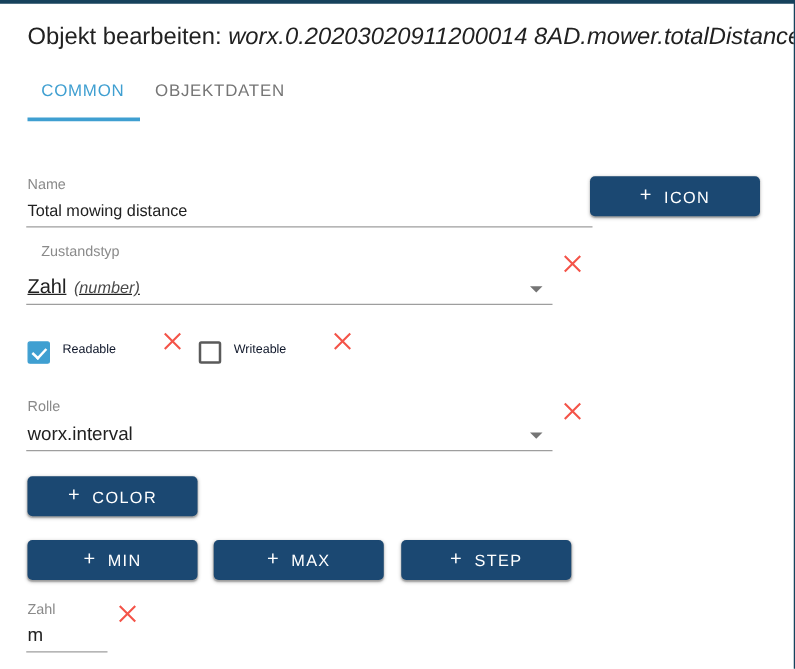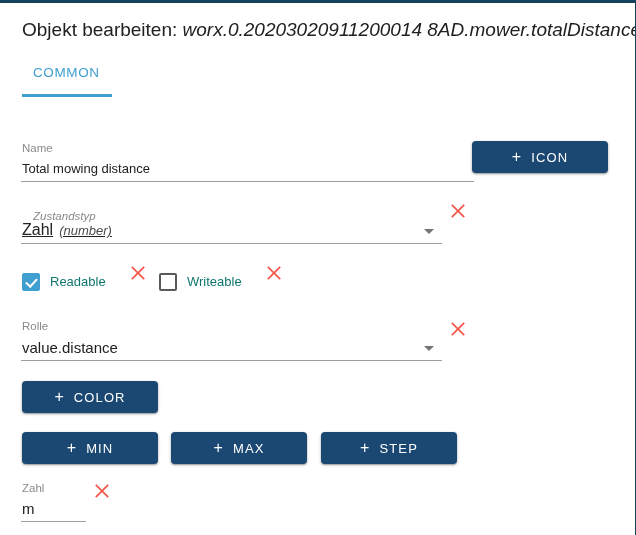--- a/index.html
+++ b/index.html
@@ -120,21 +120,21 @@
     margin-right: 9px;
     line-height: 1;
   }
   .btn-icon  { left: 472px; top: 138px; width: 136px; height: 32px; }
   .btn-color { left: 22px;  top: 378px; width: 136px; height: 32px; }
   .btn-min   { left: 22px;  top: 429px; width: 136px; height: 32px; }
   .btn-max   { left: 171px; top: 429px; width: 136px; height: 32px; }
   .btn-step  { left: 321px; top: 429px; width: 136px; height: 32px; }
 
   
-  .zust-label { left: 33px; top: 207px; font-style: italic; }
+  .zust-label { left: 33px; top: 193px; }
   .zust-value { left: 22px; top: 218px; font-size: 16px; text-decoration: underline; }
   .zust-value .sub {
     font-size: 13px;
     font-style: italic;
     color: #4a4a4a;
     margin-left: 6px;
   }
   .zust-underline { left: 21px; top: 240px; width: 421px; }
 
   .caret {
@@ -185,22 +185,22 @@
     left: 5px;
     top: 2px;
     width: 5px;
     height: 9px;
     border: solid #ffffff;
     border-width: 0 2px 2px 0;
     transform: rotate(43deg);
   }
   .cb-label {
     position: absolute;
-    font-size: 13px;
-    color: #0f766e;
+    font-size: 10px;
+    color: #0f172a;
     white-space: nowrap;
   }
   .cb-readable-box   { left: 22px;  top: 270px; }
   .cb-readable-label { left: 50px;  top: 271px; }
   .cb-writeable-box  { left: 159px; top: 270px; }
   .cb-writeable-label{ left: 187px; top: 271px; }
 
   
   .rolle-label { left: 22px; top: 317px; }
   .rolle-value { left: 22px; top: 336px; font-size: 15px; }
@@ -216,20 +216,21 @@
 
 <div id="app">
 
   <div class="dialog-title">
     <span>Objekt bearbeiten:</span>
     <span class="obj-id">worx.0.20203020911200014 8AD.mower.totalDistance</span>
   </div>
 
   <div class="tabs">
     <div class="tab tab-common active">COMMON</div>
+    <div class="tab tab-objektdaten">OBJEKTDATEN</div>
     <div class="tab-underline"></div>
   </div>
 
   <div class="field-label name-label">Name</div>
   <div class="field-value name-value">Total mowing distance</div>
   <div class="field-underline name-underline"></div>
 
   <button class="btn btn-icon">
     <span class="plus">+</span>
     <span>ICON</span>
@@ -257,21 +258,21 @@
 
   <div class="cb-box unchecked cb-writeable-box"></div>
   <div class="cb-label cb-writeable-label">Writeable</div>
   <div class="x-icon x-write">
     <svg width="20" height="20" viewBox="0 0 20 20" aria-hidden="true">
       <path d="M4.4 3.2 L10 8.8 L15.6 3.2 L16.8 4.4 L11.2 10 L16.8 15.6 L15.6 16.8 L10 11.2 L4.4 16.8 L3.2 15.6 L8.8 10 L3.2 4.4 Z" fill="#f4554a"></path>
     </svg>
   </div>
 
   <div class="field-label rolle-label">Rolle</div>
-  <div class="field-value rolle-value">value.distance</div>
+  <div class="field-value rolle-value">worx.interval</div>
   <div class="caret caret-rolle"></div>
   <div class="field-underline rolle-underline"></div>
   <div class="x-icon x-rolle">
     <svg width="20" height="20" viewBox="0 0 20 20" aria-hidden="true">
       <path d="M4.4 3.2 L10 8.8 L15.6 3.2 L16.8 4.4 L11.2 10 L16.8 15.6 L15.6 16.8 L10 11.2 L4.4 16.8 L3.2 15.6 L8.8 10 L3.2 4.4 Z" fill="#f4554a"></path>
     </svg>
   </div>
 
   <button class="btn btn-color">
     <span class="plus">+</span>

